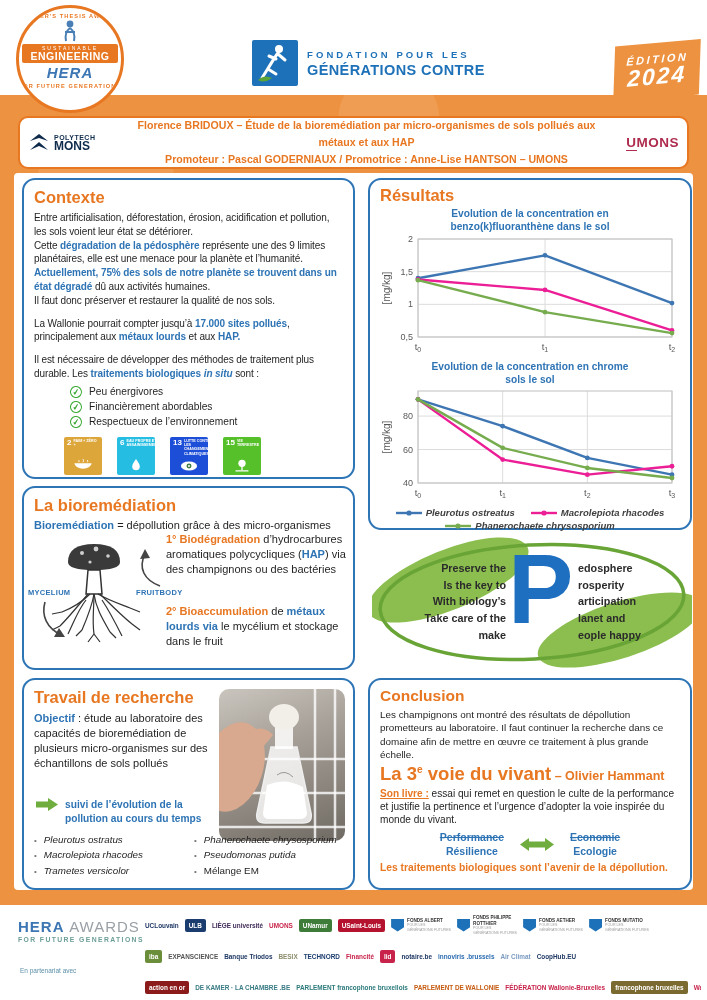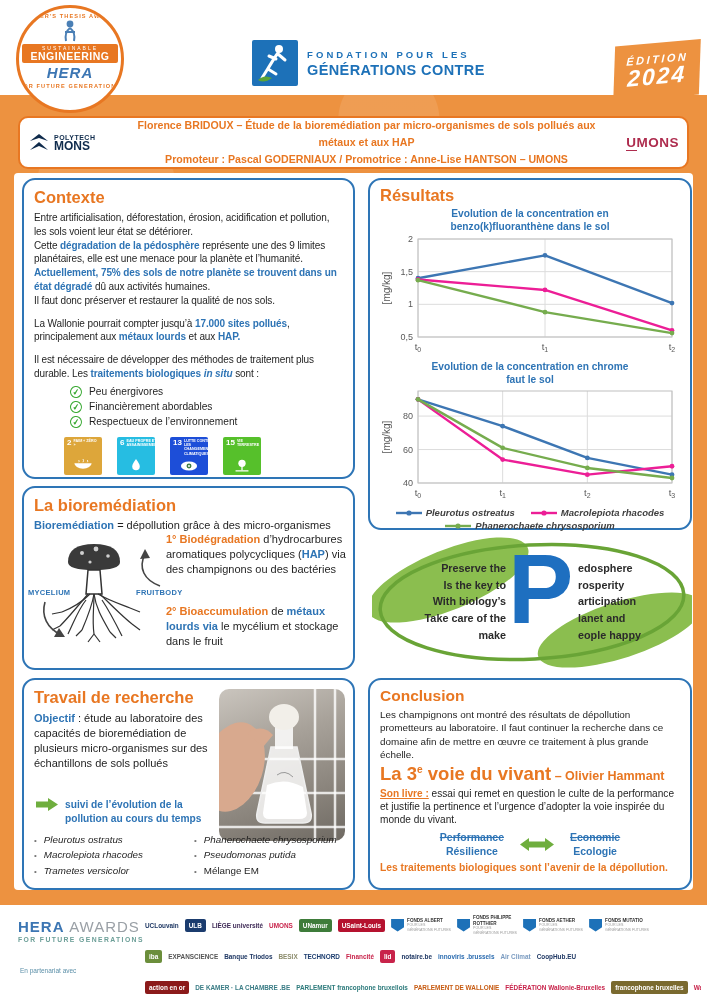--- a/index.html
+++ b/index.html
@@ -288,21 +288,21 @@
           <circle cx="38" cy="45.506666666666675" r="2.4" fill="#EC1E96"></circle>
           <circle cx="165" cy="55.96" r="2.4" fill="#EC1E96"></circle>
           <circle cx="292" cy="96.46666666666665" r="2.4" fill="#EC1E96"></circle>
           <polyline points="38,46.15999999999999 165,78.17333333333333 292,99.08" fill="none" stroke="#76AC4E" stroke-width="2.4" stroke-linejoin="round" stroke-linecap="round"></polyline>
           <circle cx="38" cy="46.15999999999999" r="2.4" fill="#76AC4E"></circle>
           <circle cx="165" cy="78.17333333333333" r="2.4" fill="#76AC4E"></circle>
           <circle cx="292" cy="99.08" r="2.4" fill="#76AC4E"></circle>
         </svg></div>
     <div class="chart-title">
       <div>Evolution de la concentration en chrome</div>
-      <div>faut le sol</div>
+      <div>sols le sol</div>
     </div>
     <div class="chart-host"><svg width="302" height="114">
           <line x1="38" y1="5" x2="38" y2="97" stroke="#DCDCDC" stroke-width="1"></line>
           <line x1="122.66666666666667" y1="5" x2="122.66666666666667" y2="97" stroke="#DCDCDC" stroke-width="1"></line>
           <line x1="207.33333333333334" y1="5" x2="207.33333333333334" y2="97" stroke="#DCDCDC" stroke-width="1"></line>
           <line x1="292" y1="5" x2="292" y2="97" stroke="#DCDCDC" stroke-width="1"></line>
           <line x1="38" y1="97" x2="292" y2="97" stroke="#DCDCDC" stroke-width="1"></line>
           <text x="33" y="100" text-anchor="end" font-size="9" fill="#595959">40</text>
           <line x1="38" y1="63.54545454545455" x2="292" y2="63.54545454545455" stroke="#DCDCDC" stroke-width="1"></line>
           <text x="33" y="66.54545454545455" text-anchor="end" font-size="9" fill="#595959">60</text>

